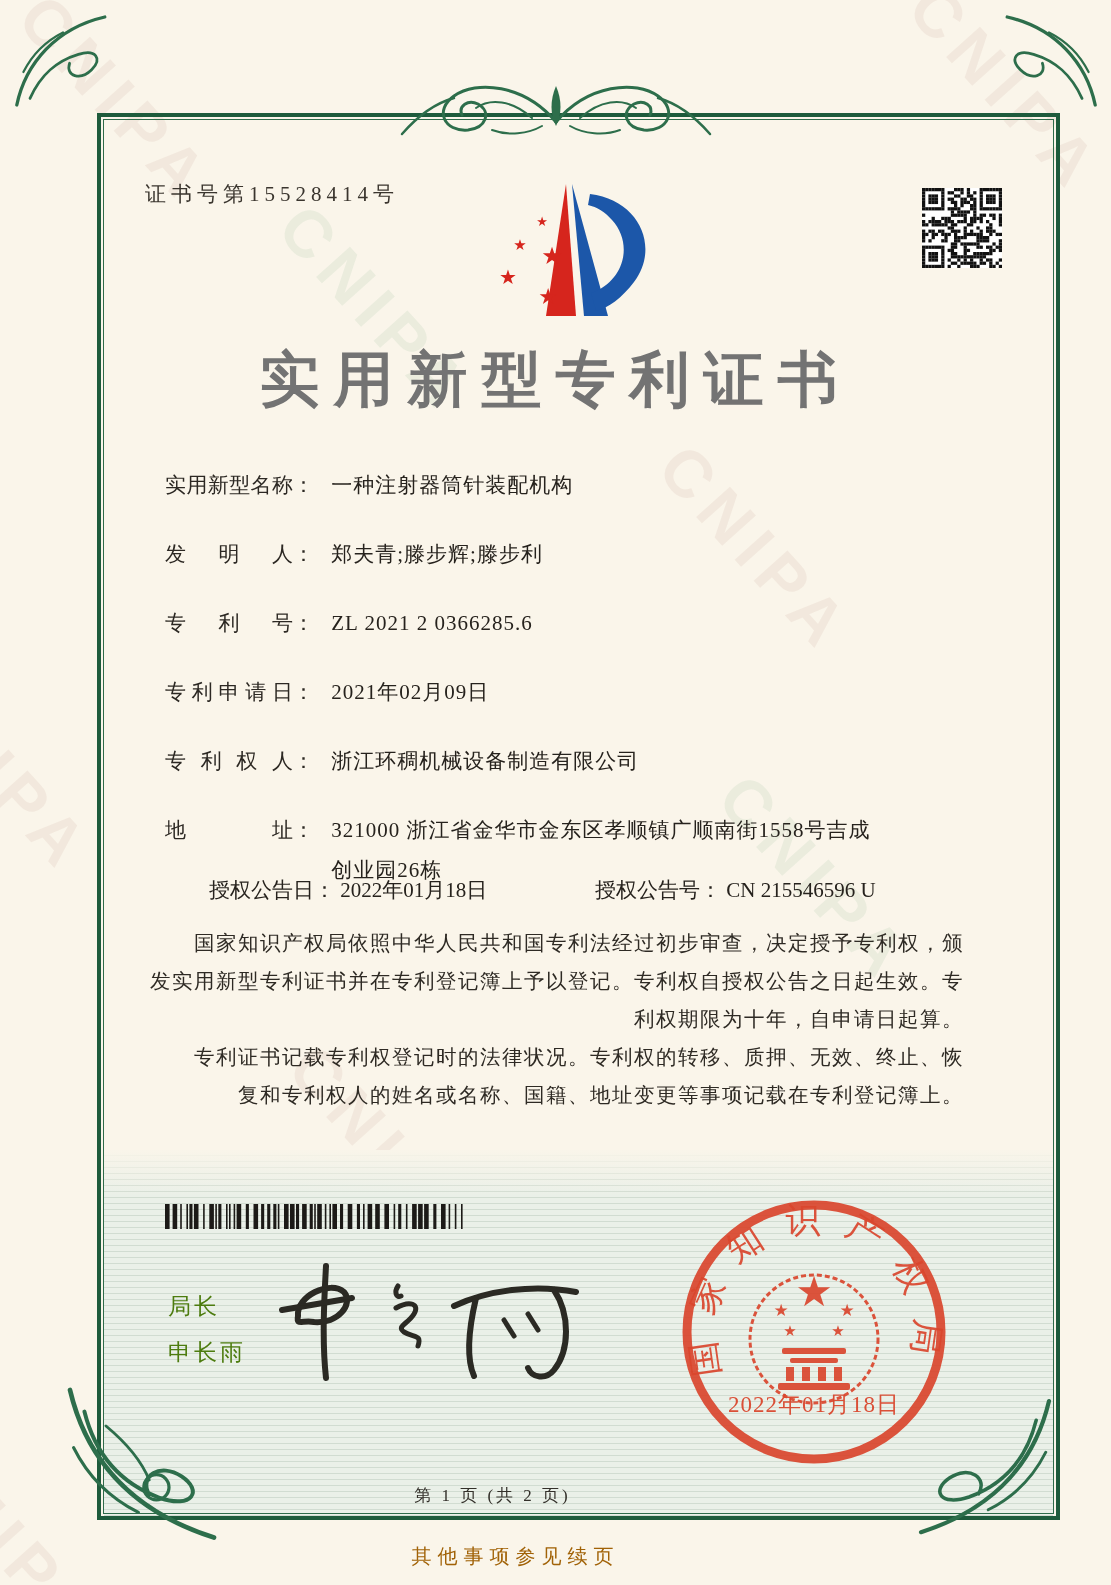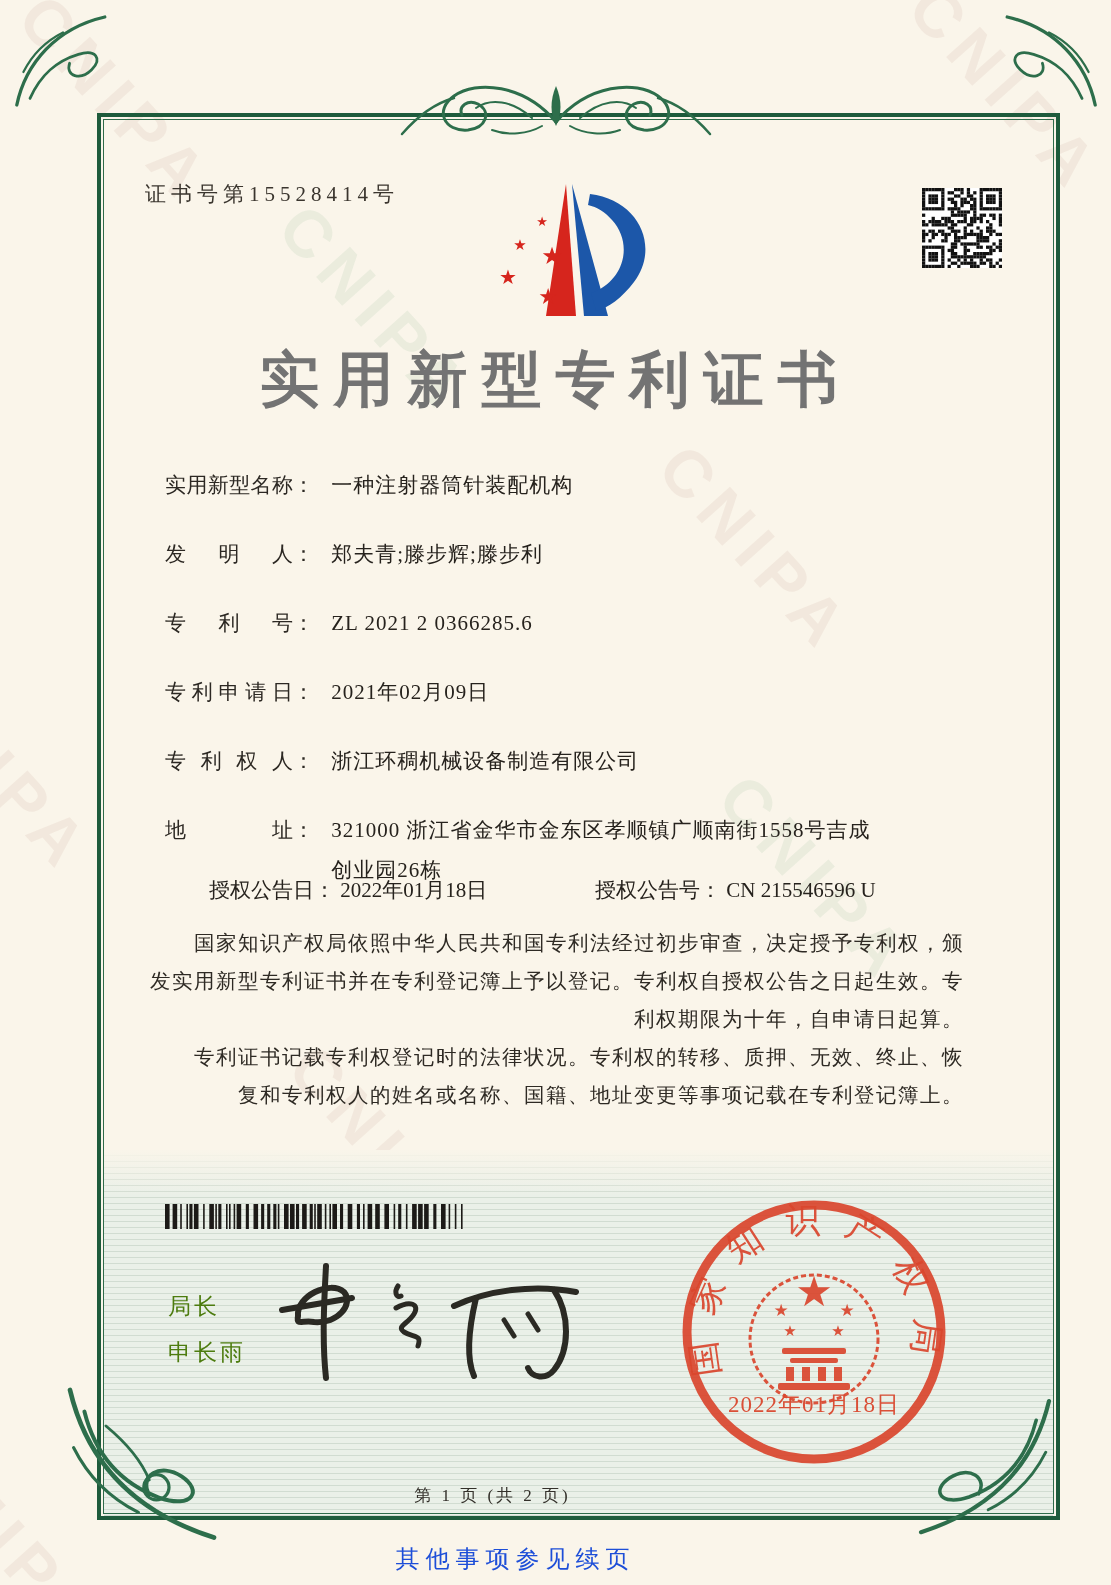--- a/index.html
+++ b/index.html
@@ -92,21 +92,21 @@
   .signature{position:absolute;z-index:8;left:268px;top:1246px;}
 
   .seal{position:absolute;z-index:9;left:678px;top:1196px;opacity:0.93;}
 
   .page-info{
     position:absolute;z-index:7;left:0;top:1484px;width:985px;text-align:center;
     font-size:17px;letter-spacing:3px;color:#33302a;
   }
   .cont-note{
     position:absolute;z-index:7;left:0;top:1543px;width:1031px;text-align:center;
-    font-size:24px;letter-spacing:6px;color:#1d4ed8;
+    font-size:20px;letter-spacing:6px;color:#a16207;
   }
 </style>
 </head>
 <body>
 
 <div class="page">
 
   <span class="wm pink" style="left:60px;top:-20px">CNIPA</span>
   <span class="wm green" style="left:320px;top:190px">CNIPA</span>
   <span class="wm pink" style="left:700px;top:430px">CNIPA</span>

